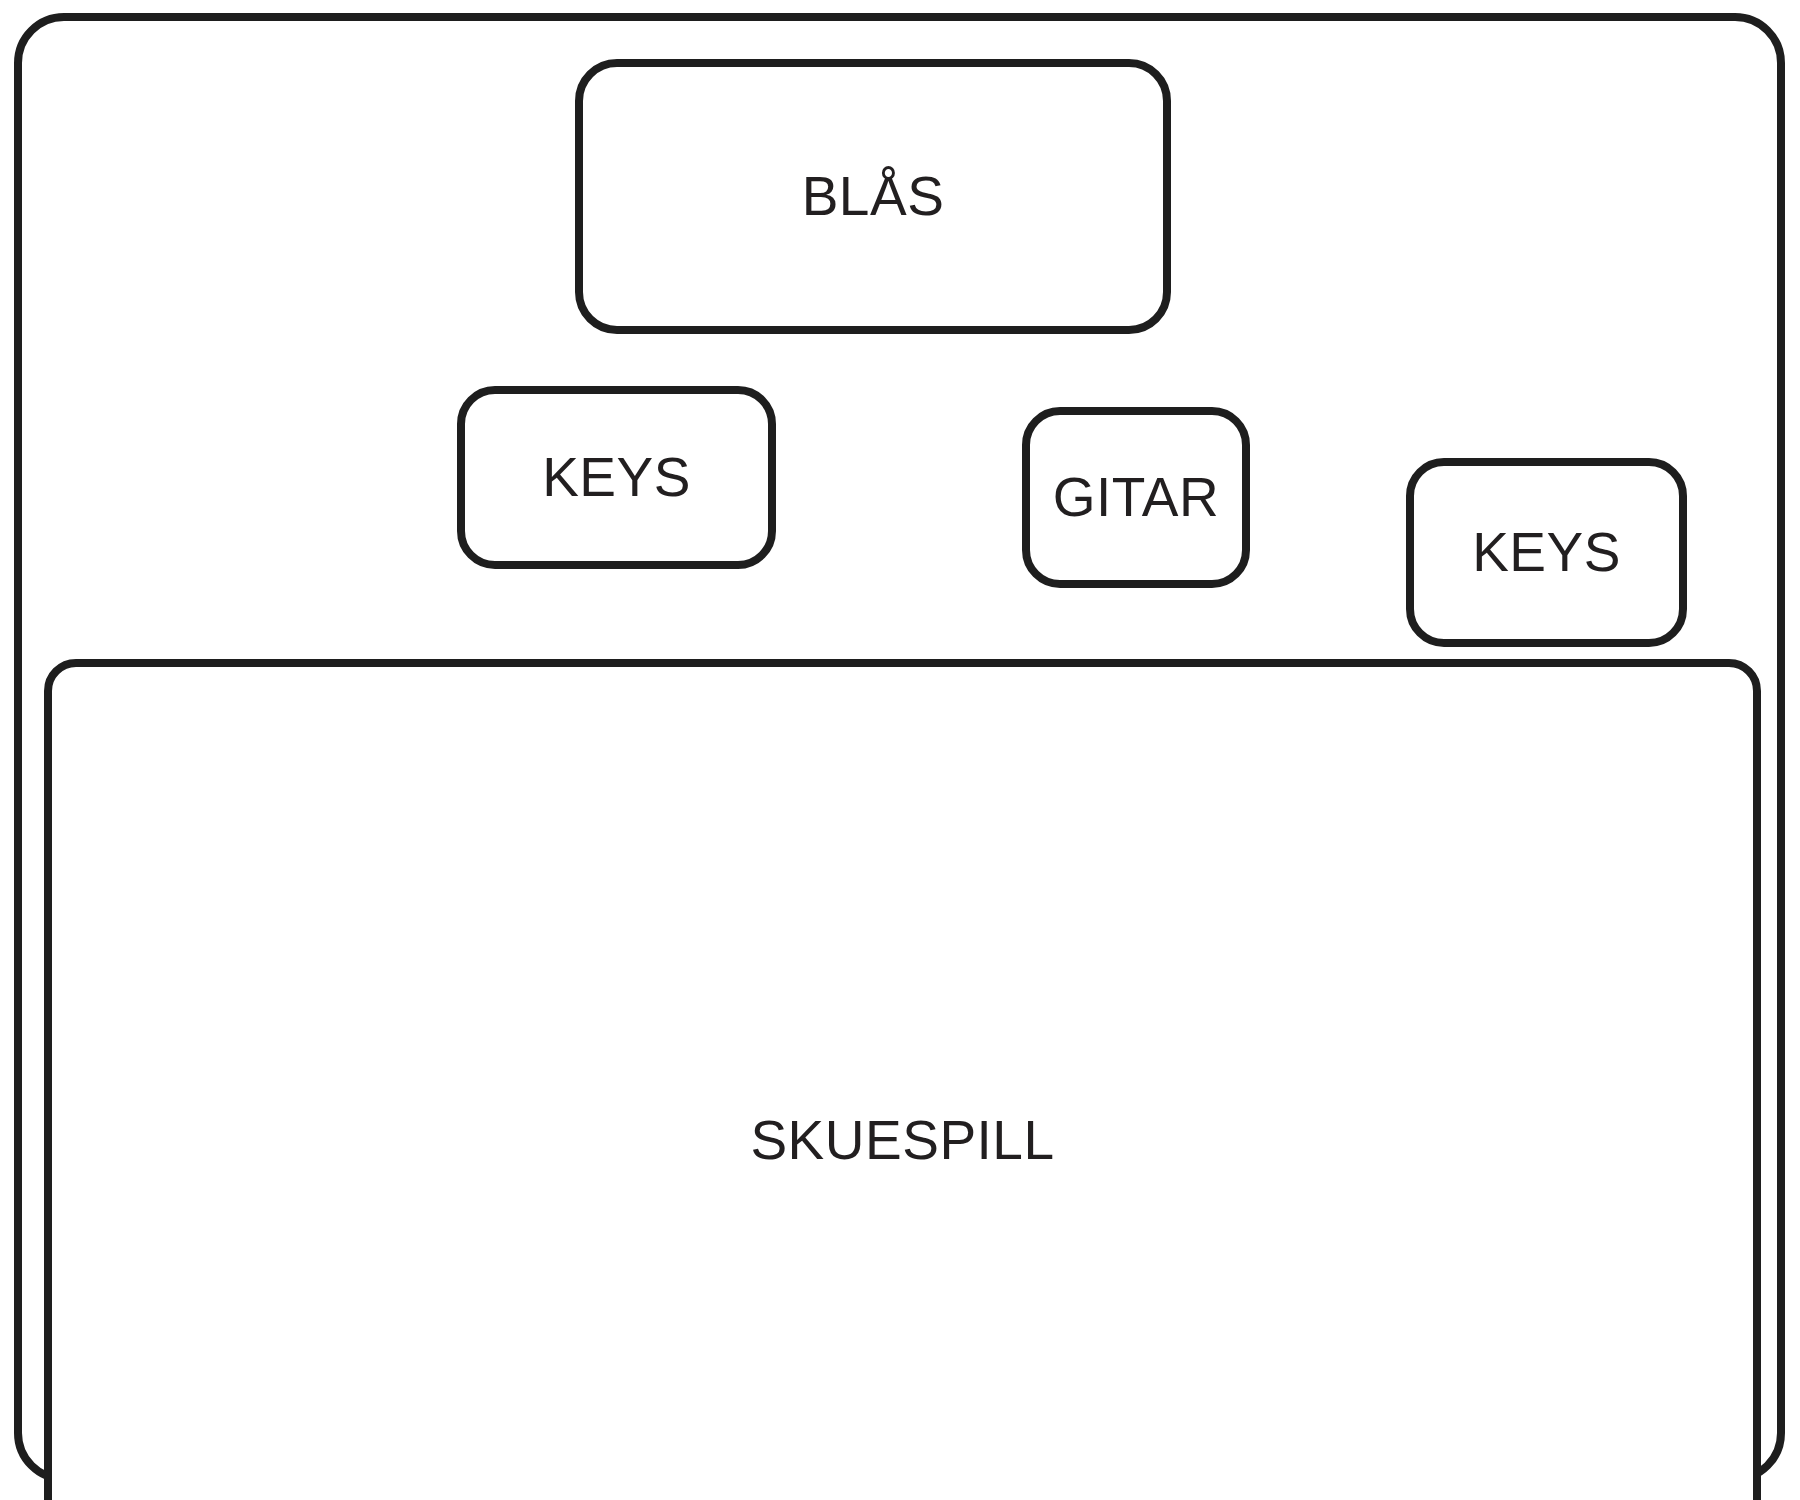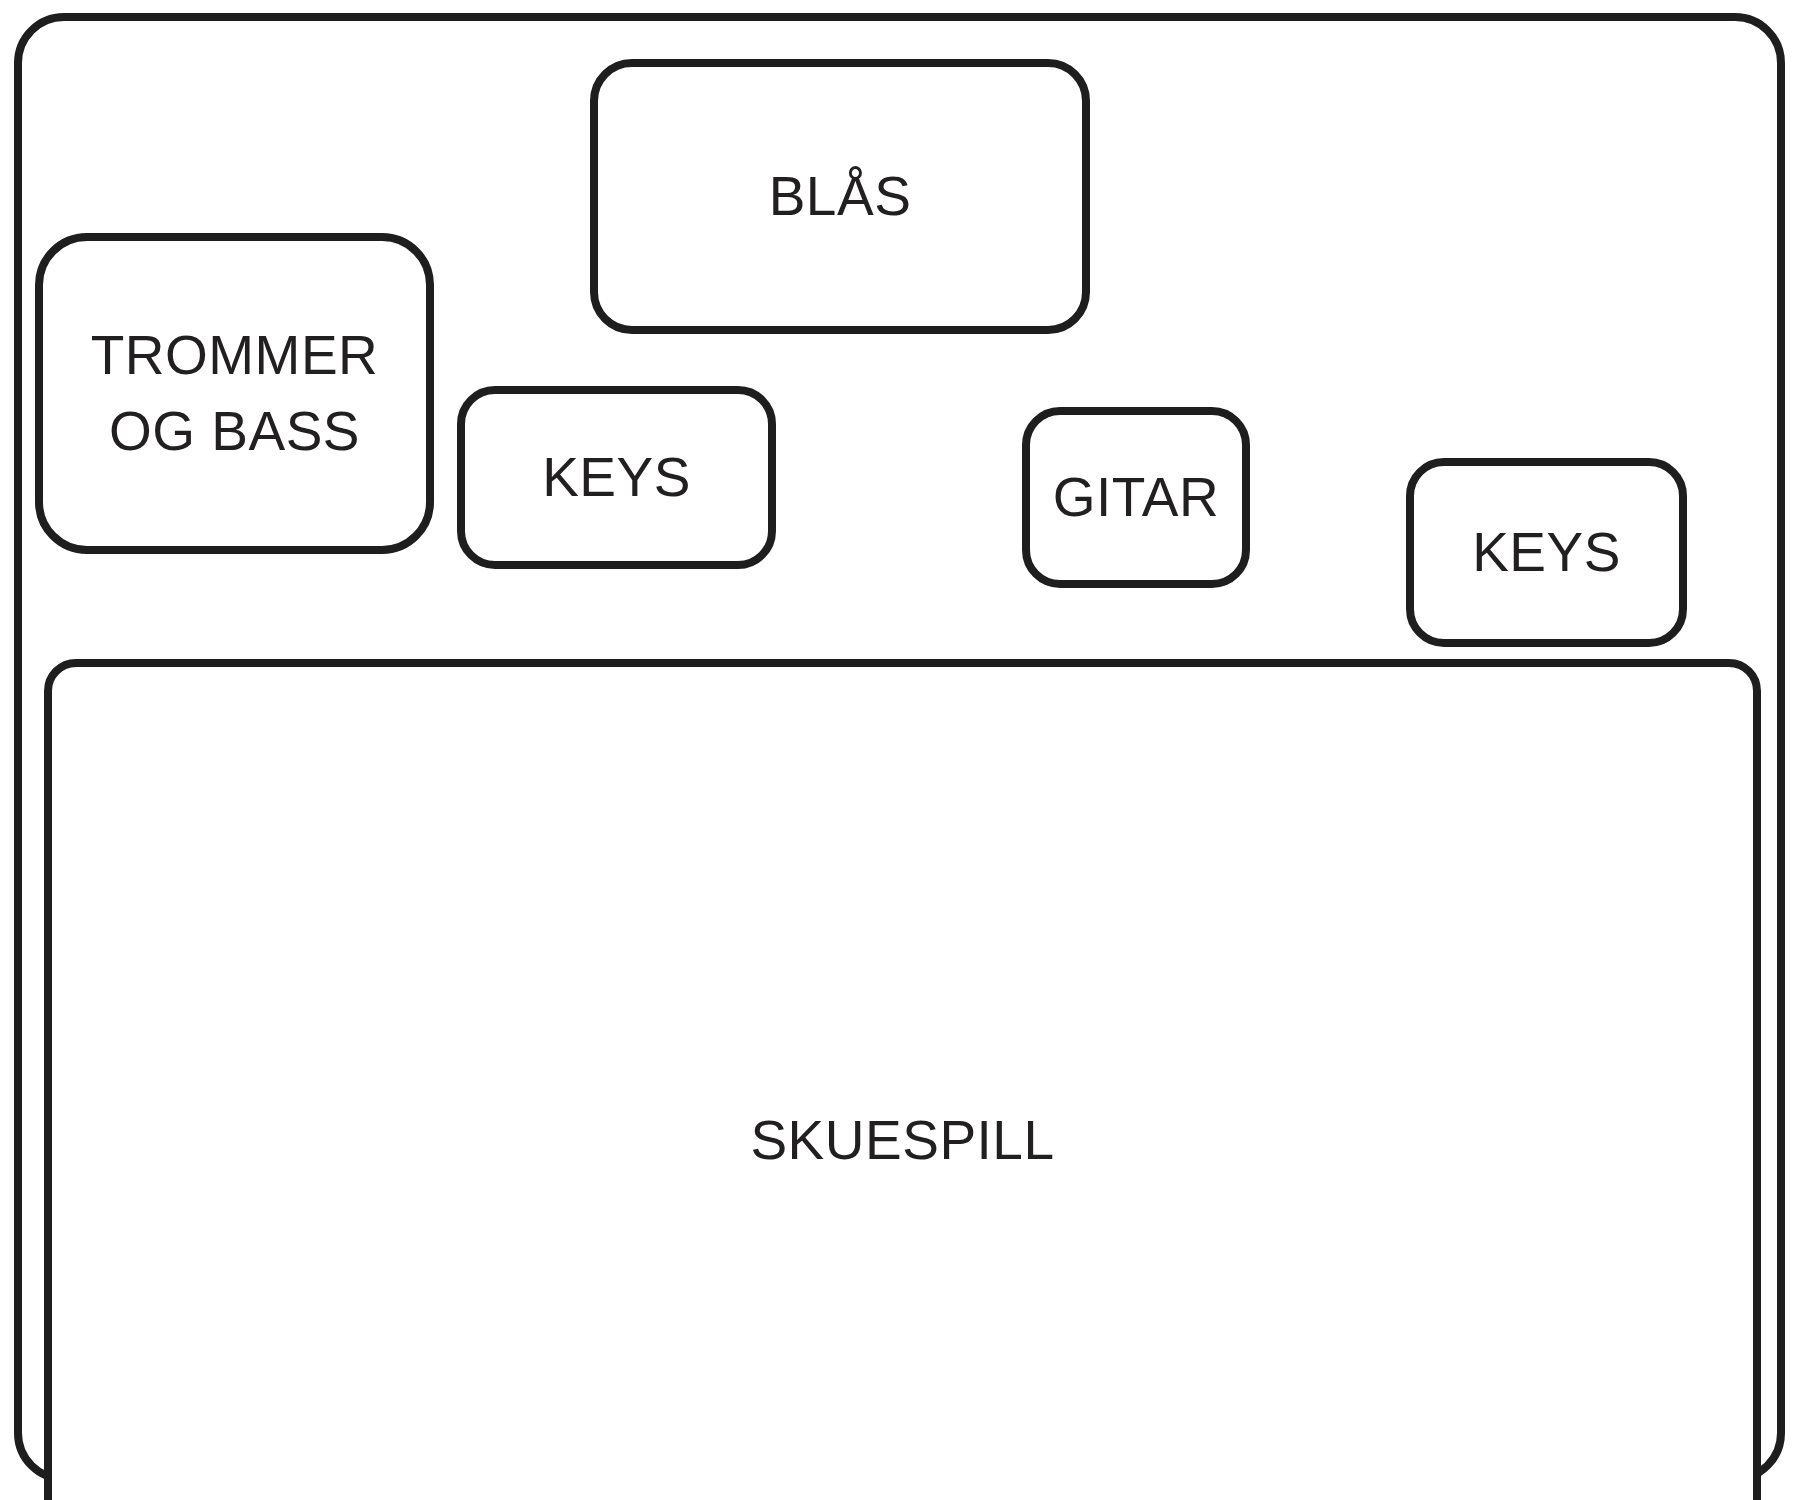--- a/index.html
+++ b/index.html
@@ -34,43 +34,39 @@
     color: #221f20;
   }
   
   .stage-outline {
     left: 14px; top: 13px;
     width: 1771px; height: 1470px;
     border-radius: 50px;
     background: transparent;
   }
   
-  .zone-blas        { left: 575px;  top: 59px;  width: 500px;  height: 275px; border-radius: 42px; margin-left: 15px; }
+  .zone-blas        { left: 575px;  top: 59px;  width: 596px;  height: 275px; border-radius: 42px; }
   .zone-trommer     { left: 35px;   top: 233px; width: 399px;  height: 321px; border-radius: 52px; }
   .zone-keys-left   { left: 457px;  top: 386px; width: 319px;  height: 183px; border-radius: 38px; }
   .zone-gitar       { left: 1022px; top: 407px; width: 228px;  height: 181px; border-radius: 38px; }
   .zone-kor         { left: 1381px; top: 183px; width: 375px;  height: 253px; border-radius: 42px; }
   .zone-keys-right  { left: 1406px; top: 458px; width: 281px;  height: 189px; border-radius: 38px; }
   .zone-skuespill   { left: 44px;   top: 659px; width: 1717px; height: 964px; border-radius: 32px; }
 </style>
 </head>
 <body>
 
 <div class="canvas">
 
   <div class="zone stage-outline"></div>
 
   <div class="zone zone-blas">
     <span class="zone-label">BLÅS</span>
   </div>
 
-  <div class="zone zone-trommer">
-    <span class="zone-label">TROMMER
-OG BASS</span>
-  </div>
 
   <div class="zone zone-keys-left">
     <span class="zone-label">KEYS</span>
   </div>
 
   <div class="zone zone-gitar">
     <span class="zone-label">GITAR</span>
   </div>
 
 

